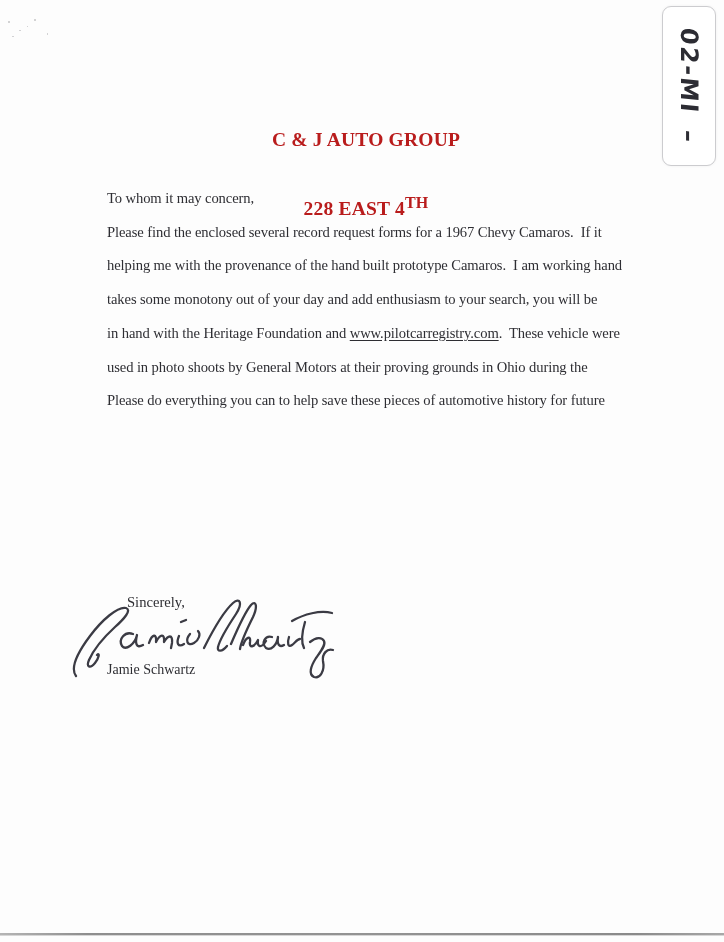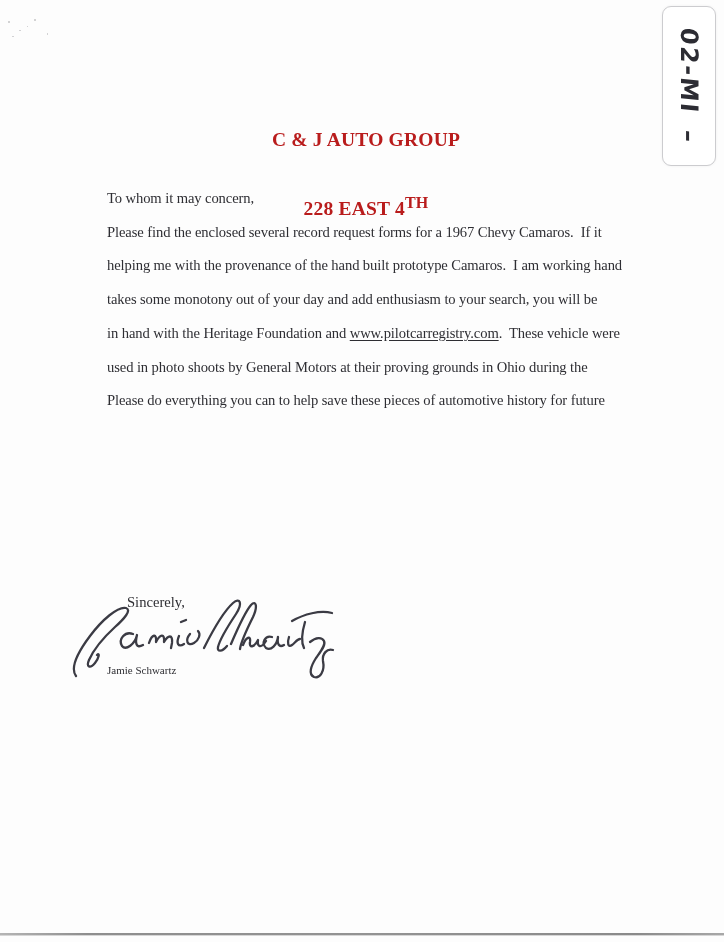--- a/index.html
+++ b/index.html
@@ -56,21 +56,21 @@
     left: 107px;
     font-size: 14.6px;
     line-height: 20px;
     white-space: pre;
     margin-left: 20px;
   }
   .typed-name {
     position: absolute;
     top: 660px;
     left: 107px;
-    font-size: 11px;
+    font-size: 14px;
     line-height: 20px;
     white-space: pre;
     text-align: center;
   }
 
   
   .signature {
     position: absolute;
     top: 590px;
     left: 70px;

